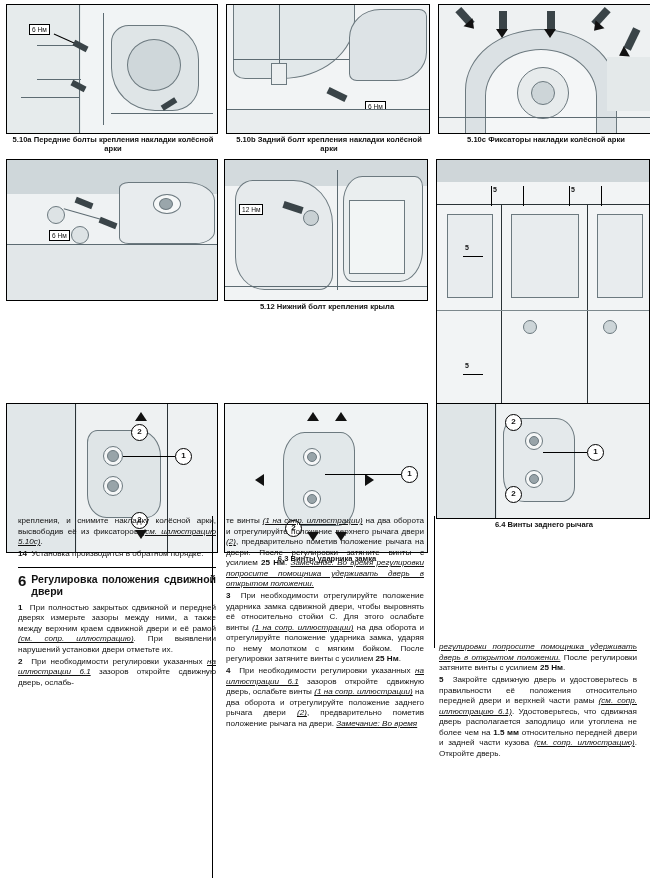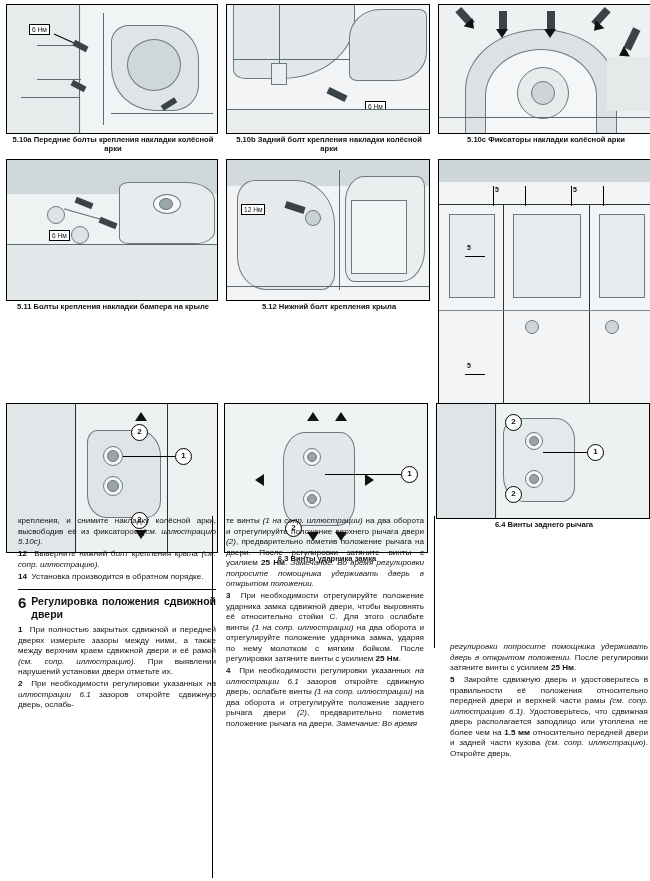--- a/index.html
+++ b/index.html
@@ -52,21 +52,21 @@
   }
   .leader{position:absolute;background:#000;height:1px;}
   .leaderv{position:absolute;background:#000;width:1px;}
   .dim{position:absolute;font-size:7px;font-weight:bold;}
 
   
   .cols{position:absolute;left:6px;top:516px;width:638px;height:362px;}
   .col{position:absolute;top:0;width:198px;font-size:8.1px;line-height:1.30;text-align:justify;}
   .col p{margin:0 0 1.5px 0;}
   .num{font-weight:bold;}
-  em{font-style:italic;}
+  em{font-style:italic;text-decoration:underline;}
   .sechead{
     display:flex;align-items:flex-start;gap:5px;margin:7px 0 5px 0;
     border-top:1.6px solid #000;padding-top:5px;
   }
   .secnum{font-size:15px;font-weight:bold;line-height:1;}
   .sectitle{font-size:10.5px;font-weight:bold;line-height:1.2;}
   .colrule{position:absolute;top:0;width:1px;background:#000;}
 </style>
 </head>
 <body>
@@ -147,21 +147,20 @@
         <div class="rnd" style="left:152px;top:38px;width:12px;height:10px;background:#9aa6ab;"></div>
         <div class="ln" style="left:0;top:84px;width:210px;height:1px;"></div>
         <div class="shade" style="left:0;top:85px;width:210px;height:55px;background:#e2e7e9;"></div>
         <div class="rnd" style="left:40px;top:46px;width:16px;height:16px;background:#dde3e5;"></div>
         <div class="rnd" style="left:64px;top:66px;width:16px;height:16px;background:#dde3e5;"></div>
         <div class="ln" style="left:56px;top:54px;width:42px;height:1px;transform:rotate(16deg);"></div>
         <div class="tagbox" style="left:42px;top:70px;">6 Нм</div>
         <div class="dk" style="left:68px;top:40px;width:18px;height:6px;transform:rotate(22deg);"></div>
         <div class="dk" style="left:92px;top:60px;width:18px;height:6px;transform:rotate(22deg);"></div>
       </div>
-      <div class="cap" style="width:210px;">5.11 Болты крепления накладки бампера на крыле</div>
     </div>
 
     <div class="fig">
       <div class="imgbox" style="width:202px;height:140px;">
         <div class="shade" style="left:0;top:0;width:202px;height:140px;background:#f1f3f4;"></div>
         <div class="shade" style="left:0;top:0;width:202px;height:26px;background:#d3dadd;"></div>
         <div class="blob" style="left:10px;top:20px;width:96px;height:108px;background:#e6eaec;border-radius:18% 40% 14% 30%;"></div>
         <div class="blob" style="left:118px;top:16px;width:78px;height:104px;background:#eaeeef;border-radius:24% 10% 30% 12%;"></div>
         <div class="ln" style="left:112px;top:10px;width:1px;height:120px;"></div>
         <div class="sq" style="left:124px;top:40px;width:54px;height:72px;background:#f2f5f5;"></div>
@@ -267,41 +266,40 @@
   </div>
 
   <div class="cols">
 
     <div class="colrule" style="left:206px;height:362px;"></div>
     <div class="colrule" style="left:428px;height:132px;"></div>
 
     <div class="col" style="left:12px;">
       <div id="c1-body">
           <p>крепления, и снимите накладку колёсной арки, высвободив её из фиксаторов <em>(см. иллюстрацию 5.10c)</em>.</p>
-          <p><span class="num">12</span>&nbsp;&nbsp;Выверните нижний болт крепления крыла <em>(см. сопр. иллюстрацию)</em>.</p>
           <p><span class="num">14</span>&nbsp;&nbsp;Установка производится в обратном порядке.</p>
         </div>
       <div class="sechead">
         <div class="secnum">6</div>
         <div class="sectitle">Регулировка положения сдвижной двери</div>
       </div>
       <div id="c1-sec">
           <p><span class="num">1</span>&nbsp;&nbsp;При полностью закрытых сдвижной и передней дверях измерьте зазоры между ними, а также между верхним краем сдвижной двери и её рамой <em>(см. сопр. иллюстрацию)</em>. При выявлении нарушений установки двери отметьте их.</p>
           <p><span class="num">2</span>&nbsp;&nbsp;При необходимости регулировки указанных <em>на иллюстрации 6.1</em> зазоров откройте сдвижную дверь, ослабь-</p>
         </div>
     </div>
 
     <div class="col" style="left:220px;">
       <div id="c2-body">
           <p>те винты <em>(1 на сопр. иллюстрации)</em> на два оборота и отрегулируйте положение верхнего рычага двери <em>(2)</em>, предварительно пометив положение рычага на двери. После регулировки затяните винты с усилием <strong>25 Нм</strong>. <em>Замечание: Во время регулировки попросите помощника удерживать дверь в открытом положении.</em></p>
           <p><span class="num">3</span>&nbsp;&nbsp;При необходимости отрегулируйте положение ударника замка сдвижной двери, чтобы выровнять её относительно стойки С. Для этого ослабьте винты <em>(1 на сопр. иллюстрации)</em> на два оборота и отрегулируйте положение ударника замка, ударяя по нему молотком с мягким бойком. После регулировки затяните винты с усилием <strong>25 Нм</strong>.</p>
           <p><span class="num">4</span>&nbsp;&nbsp;При необходимости регулировки указанных <em>на иллюстрации 6.1</em> зазоров откройте сдвижную дверь, ослабьте винты <em>(1 на сопр. иллюстрации)</em> на два оборота и отрегулируйте положение заднего рычага двери <em>(2)</em>, предварительно пометив положение рычага на двери. <em>Замечание: Во время</em></p>
         </div>
     </div>
 
-    <div class="col" style="left:444px;top:126px;">
+    <div class="col" style="left:433px;top:126px;">
       <div id="c3-body">
           <p><em>регулировки попросите помощника удерживать дверь в открытом положении.</em> После регулировки затяните винты с усилием <strong>25 Нм</strong>.</p>
           <p><span class="num">5</span>&nbsp;&nbsp;Закройте сдвижную дверь и удостоверьтесь в правильности её положения относительно передней двери и верхней части рамы <em>(см. сопр. иллюстрацию 6.1)</em>. Удостоверьтесь, что сдвижная дверь располагается заподлицо или утоплена не более чем на <strong>1.5 мм</strong> относительно передней двери и задней части кузова <em>(см. сопр. иллюстрацию)</em>. Откройте дверь.</p>
         </div>
     </div>
   </div>
 </div>
 
 </body></html>

